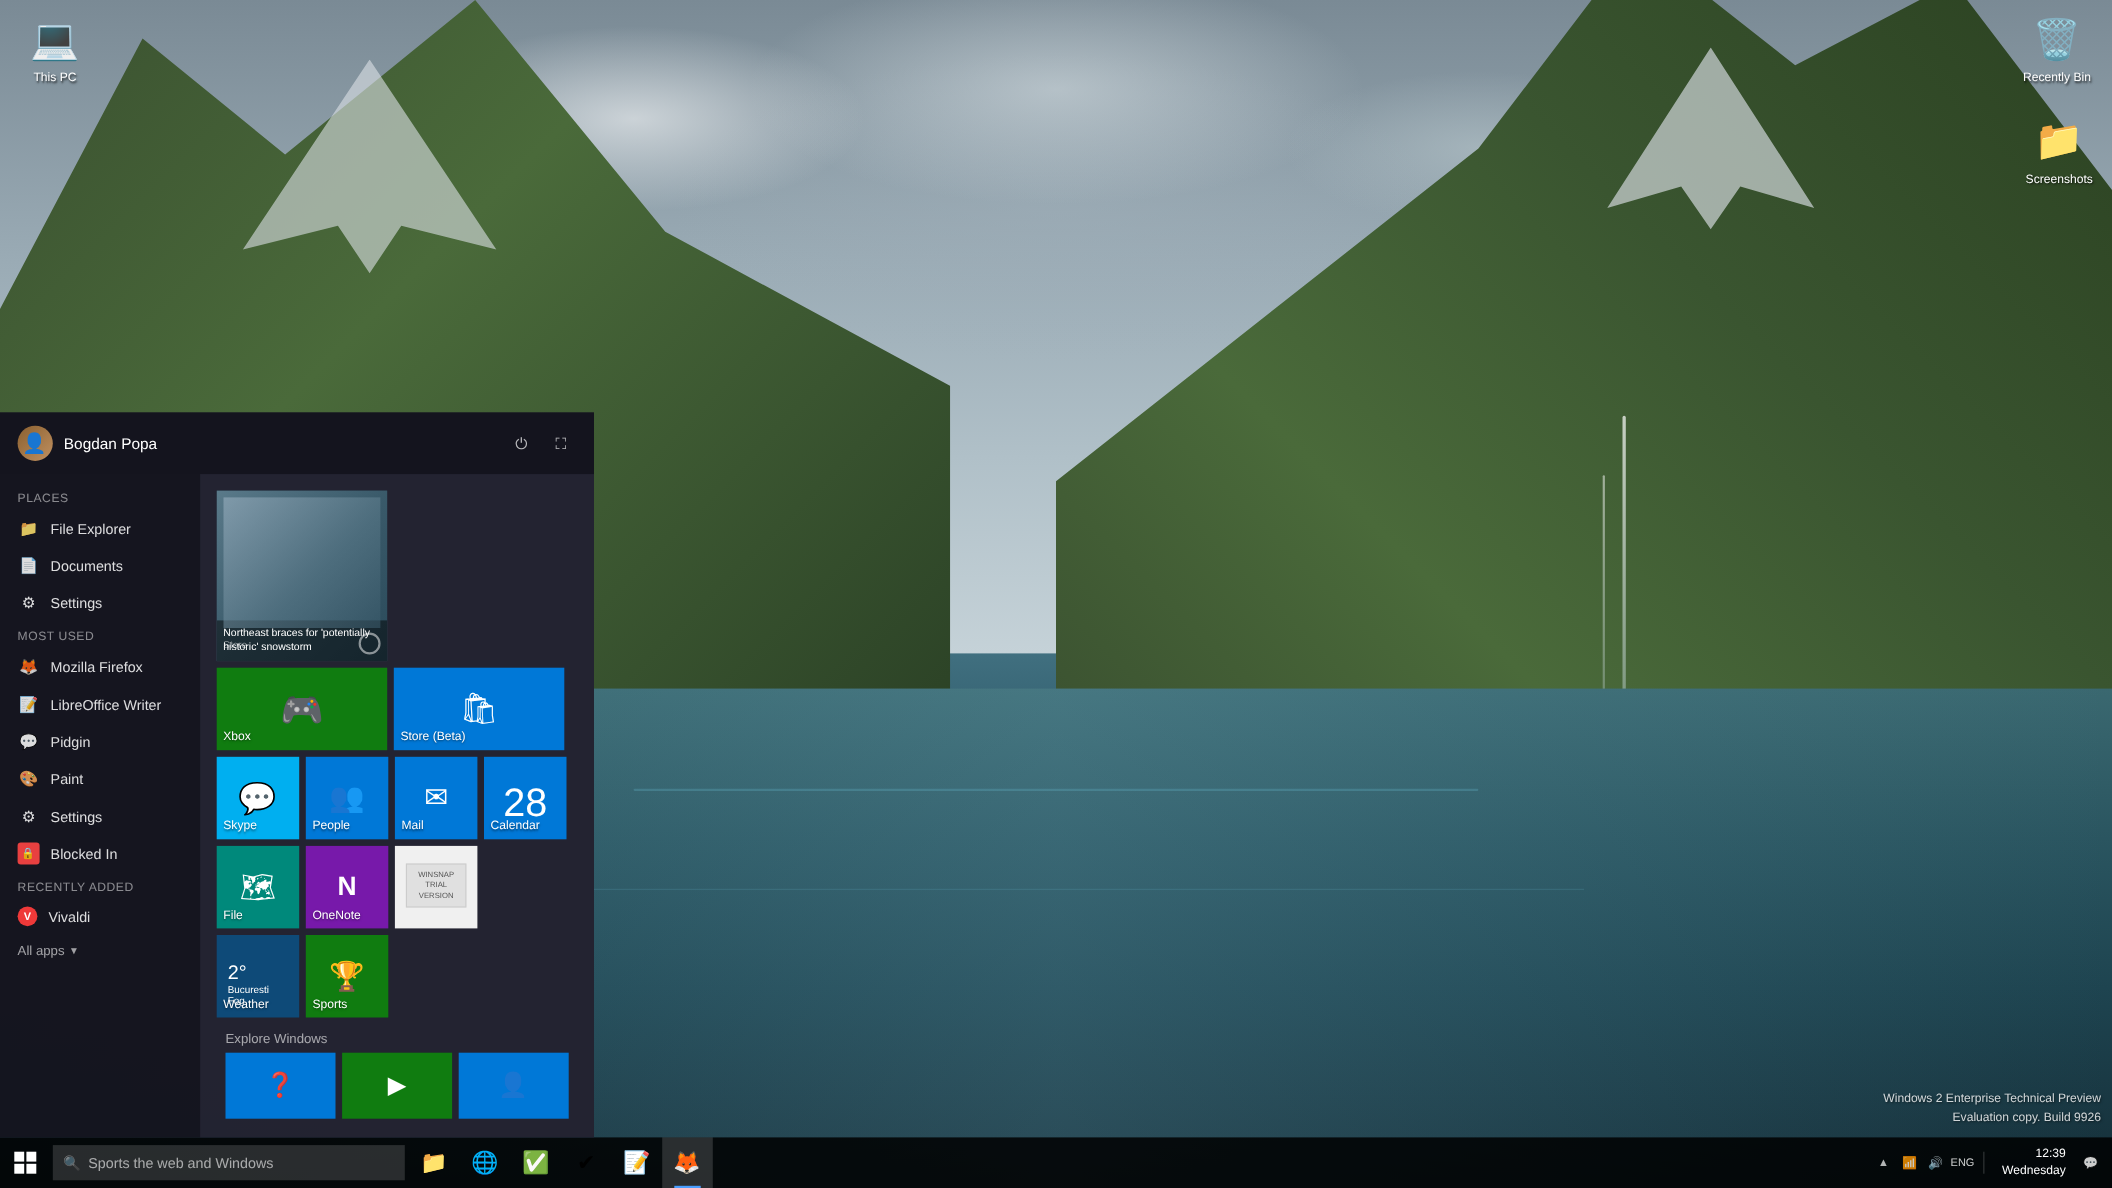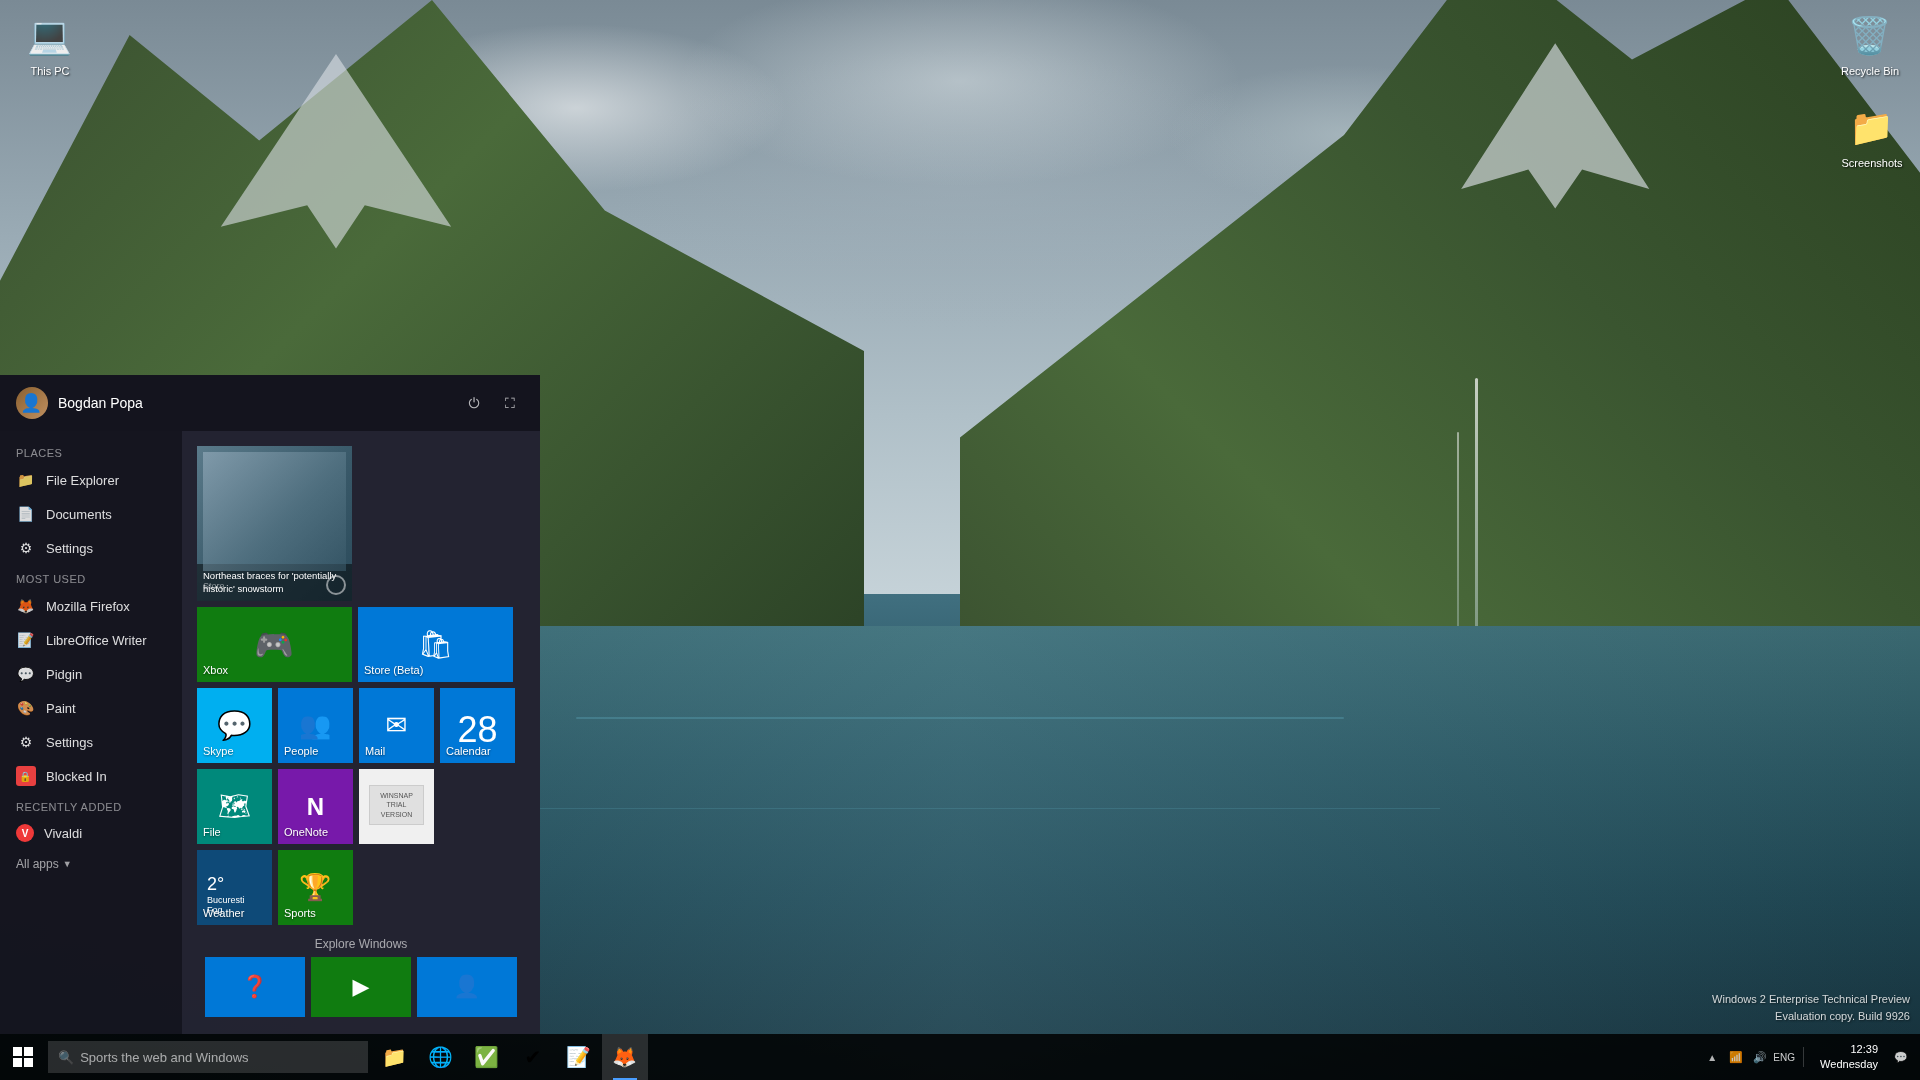--- a/index.html
+++ b/index.html
@@ -379,21 +379,20 @@
       color: #ffffff;
       position: absolute;
       top: 50%;
       left: 50%;
       transform: translate(-50%, -40%);
     }
 
     
     #explore-section {
       padding: 6px 8px 2px;
-      text-align: center;
     }
 
     .explore-title {
       font-size: 12px;
       color: rgba(255,255,255,0.6);
       margin-bottom: 6px;
     }
 
     .explore-tiles {
       display: flex;
@@ -505,21 +504,21 @@
   </div>
 </div>
 
 <div class="desktop-icon" id="this-pc-icon" style="top:8px;left:10px;">
   <div class="icon-image">💻</div>
   <div class="icon-label">This PC</div>
 </div>
 
 <div class="desktop-icon" style="position:absolute;top:8px;right:10px;">
   <div class="icon-image">🗑️</div>
-  <div class="icon-label">Recycle Bin</div>
+  <div class="icon-label">Recently Bin</div>
 </div>
 
 <div class="desktop-icon" style="position:absolute;top:100px;right:8px;">
   <div class="icon-image" style="font-size:36px;color:#f4c030;">📁</div>
   <div class="icon-label">Screenshots</div>
 </div>
 
 <div id="watermark">
   <div>Windows 2 Enterprise Technical Preview</div>
   <div>Evaluation copy. Build 9926</div>

